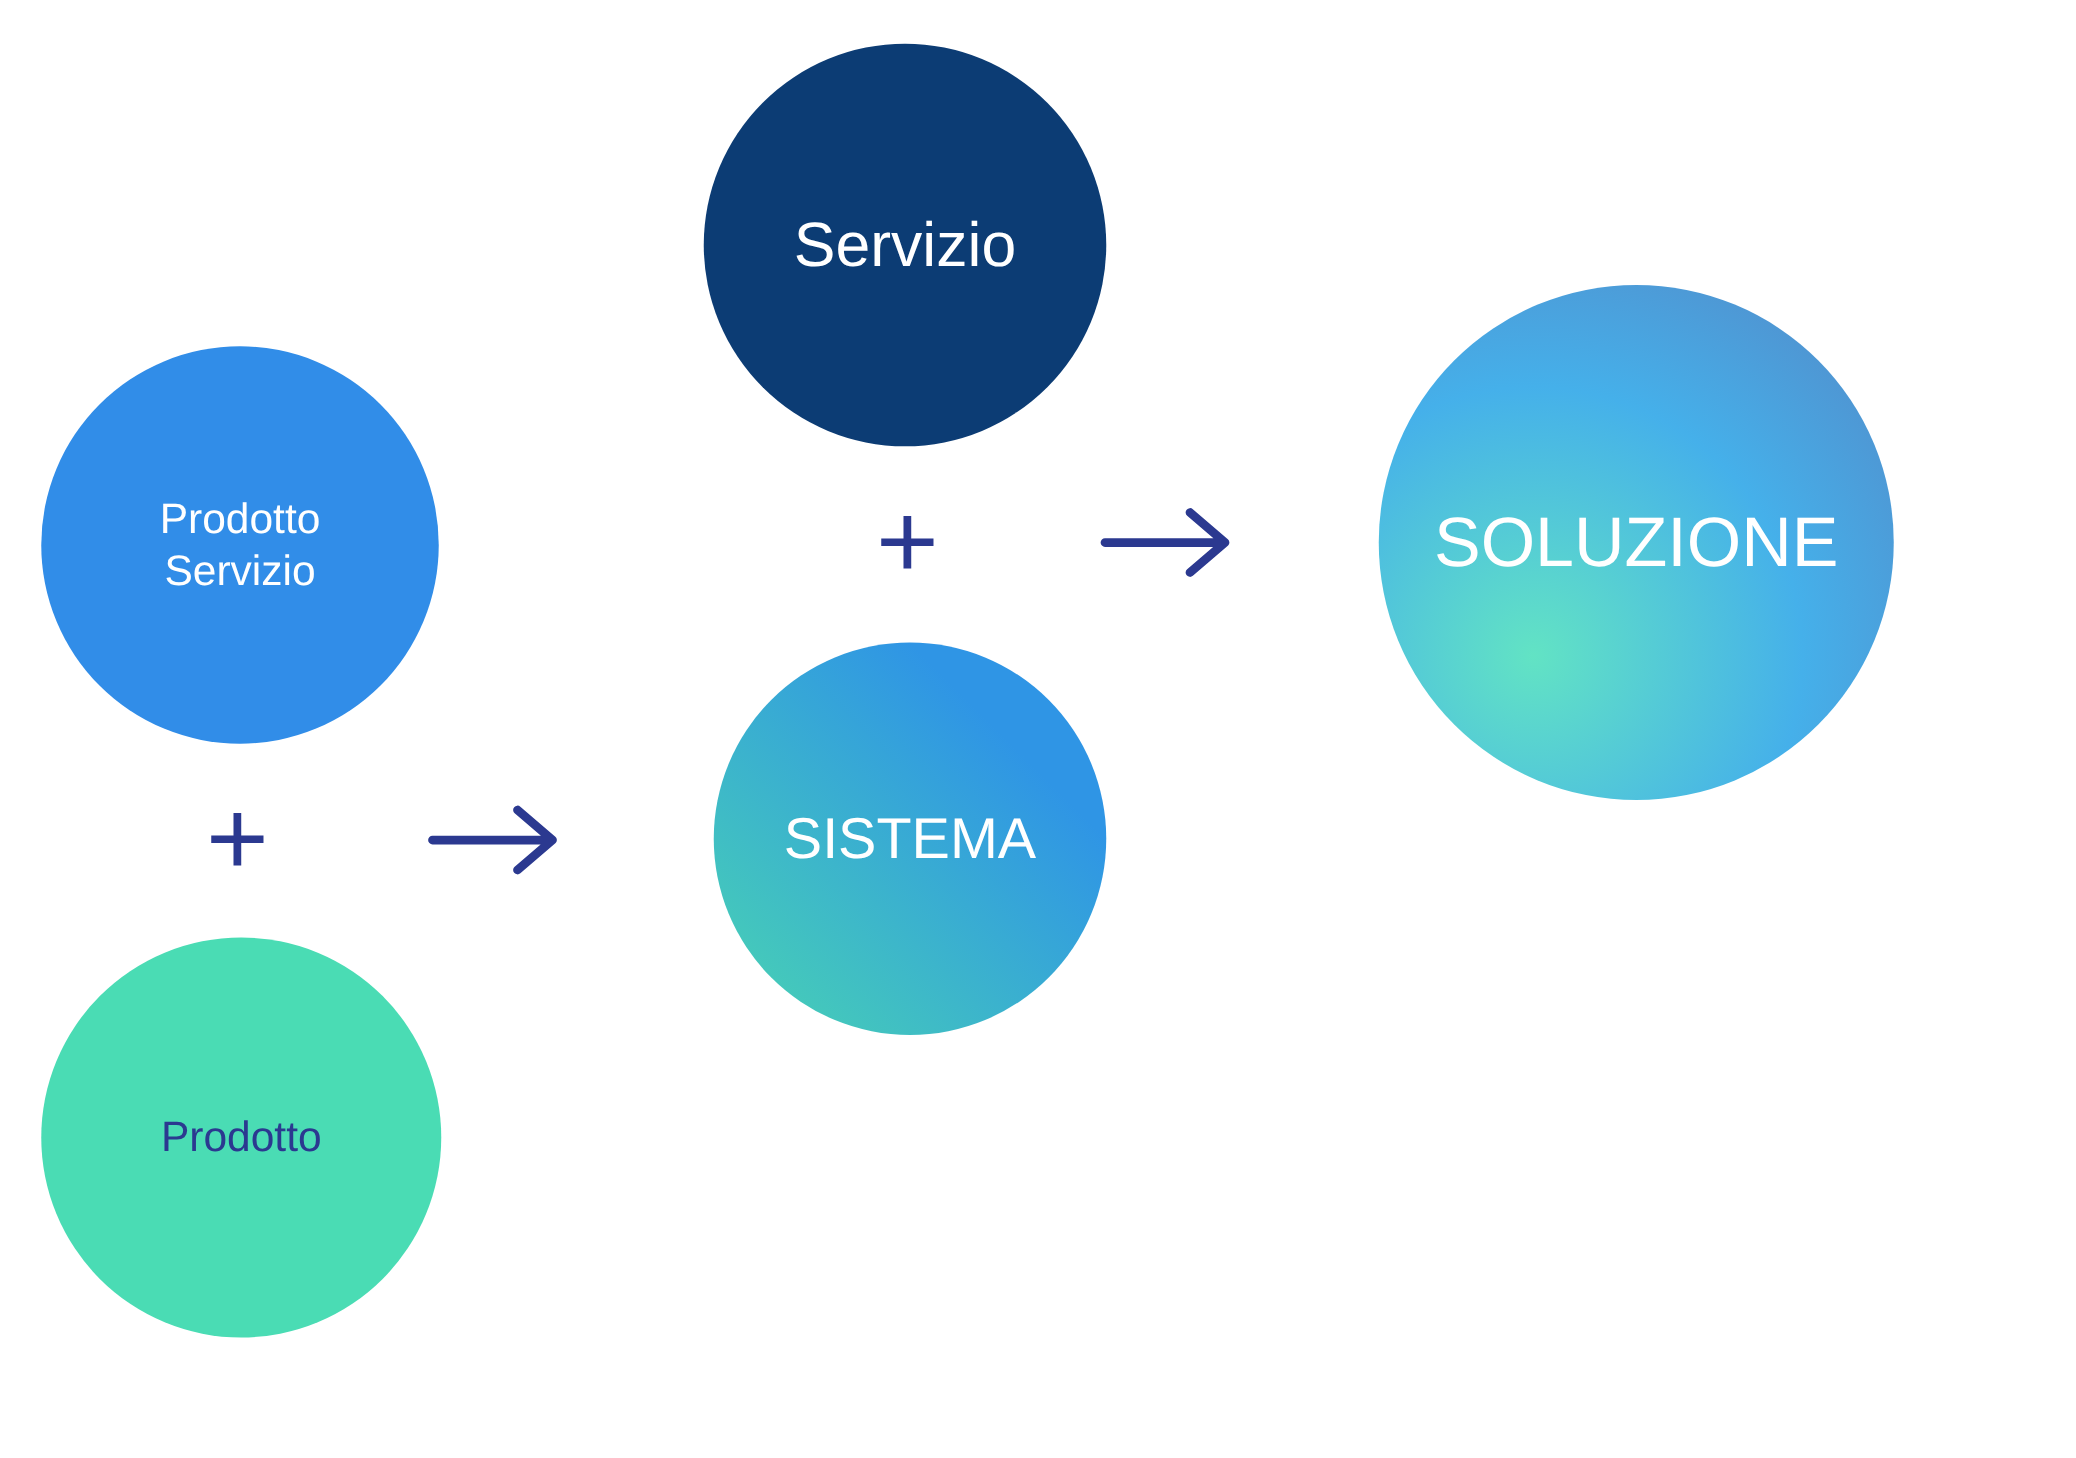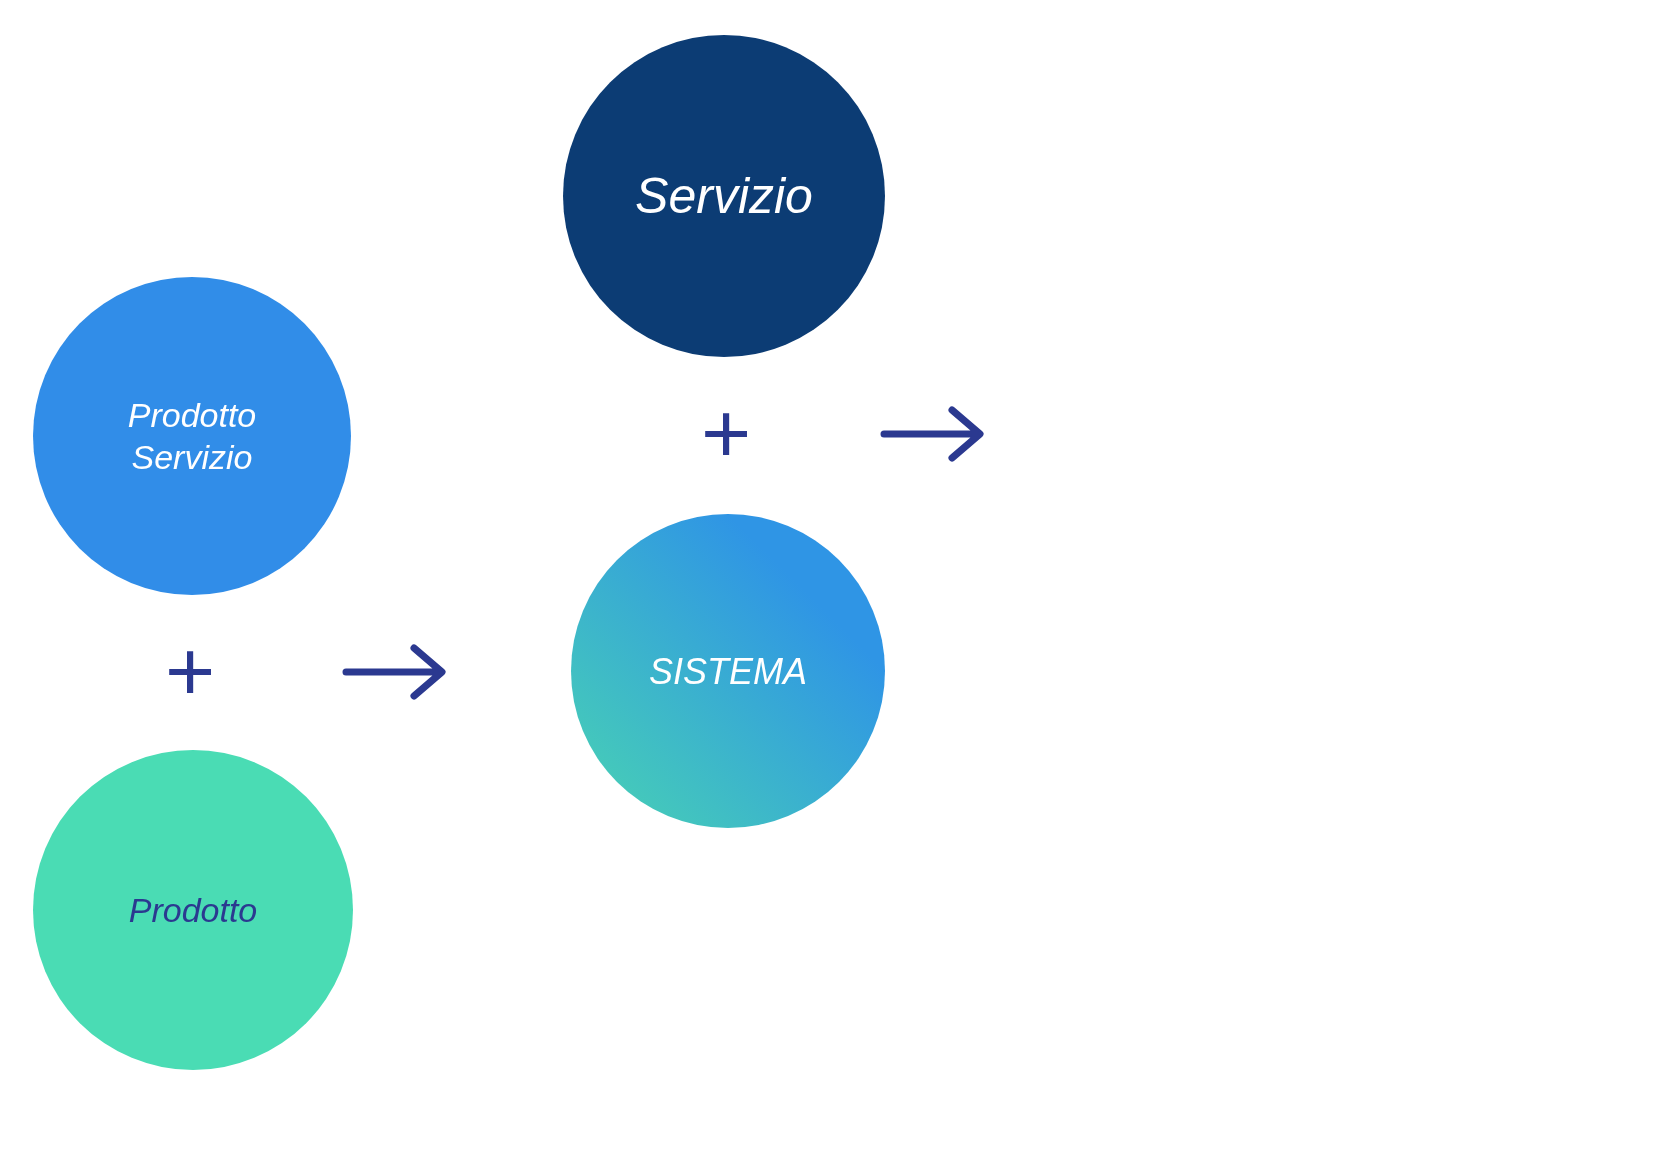--- a/index.html
+++ b/index.html
@@ -17,21 +17,20 @@
   }
   .circle {
     position: absolute;
     border-radius: 50%;
     display: flex;
     flex-direction: column;
     align-items: center;
     justify-content: center;
     text-align: left;
     line-height: 1.25;
-    font-style: italic;
   }
   .circle .label-line { display: block; }
 
   .circle-sensor {
     left: 33px; top: 277px;
     width: 318px; height: 318px;
     color: #ffffff;
     font-size: 34px;
   }
   .circle-automation {
@@ -43,21 +42,21 @@
   .circle-service {
     left: 563px; top: 35px;
     width: 322px; height: 322px;
     color: #ffffff;
     font-size: 50px;
   }
   .circle-system {
     left: 571px; top: 514px;
     width: 314px; height: 314px;
     color: #ffffff;
-    font-size: 36px;
+    font-size: 46px;
   }
   .circle-solution {
     left: 1103px; top: 228px;
     width: 412px; height: 412px;
     color: #ffffff;
     font-size: 56px;
   }
 
   .op-plus {
     position: absolute;
@@ -112,14 +111,17 @@
   <div class="circle circle-system" style="background: linear-gradient(45deg, rgb(73, 212, 178) 0%, rgb(47, 149, 229) 75%);">
     <span class="label-line">SISTEMA</span>
   </div>
 
   <div class="op-arrow op-arrow-center">
     <svg viewBox="0 0 110 64" xmlns="http://www.w3.org/2000/svg">
       <path d="M4 32 H98 M72 8 L100 32 L72 56" fill="none" stroke="#2b3990" stroke-width="7" stroke-linecap="round" stroke-linejoin="round"></path>
     </svg>
   </div>
 
+  <div class="circle circle-solution" style="background: radial-gradient(circle at 30% 72%, rgb(98, 227, 196) 0%, rgb(69, 176, 234) 52%, rgb(85, 133, 196) 100%);">
+    <span class="label-line">SOLUZIONE</span>
+  </div>
 
 </div>
 
 </body></html>

